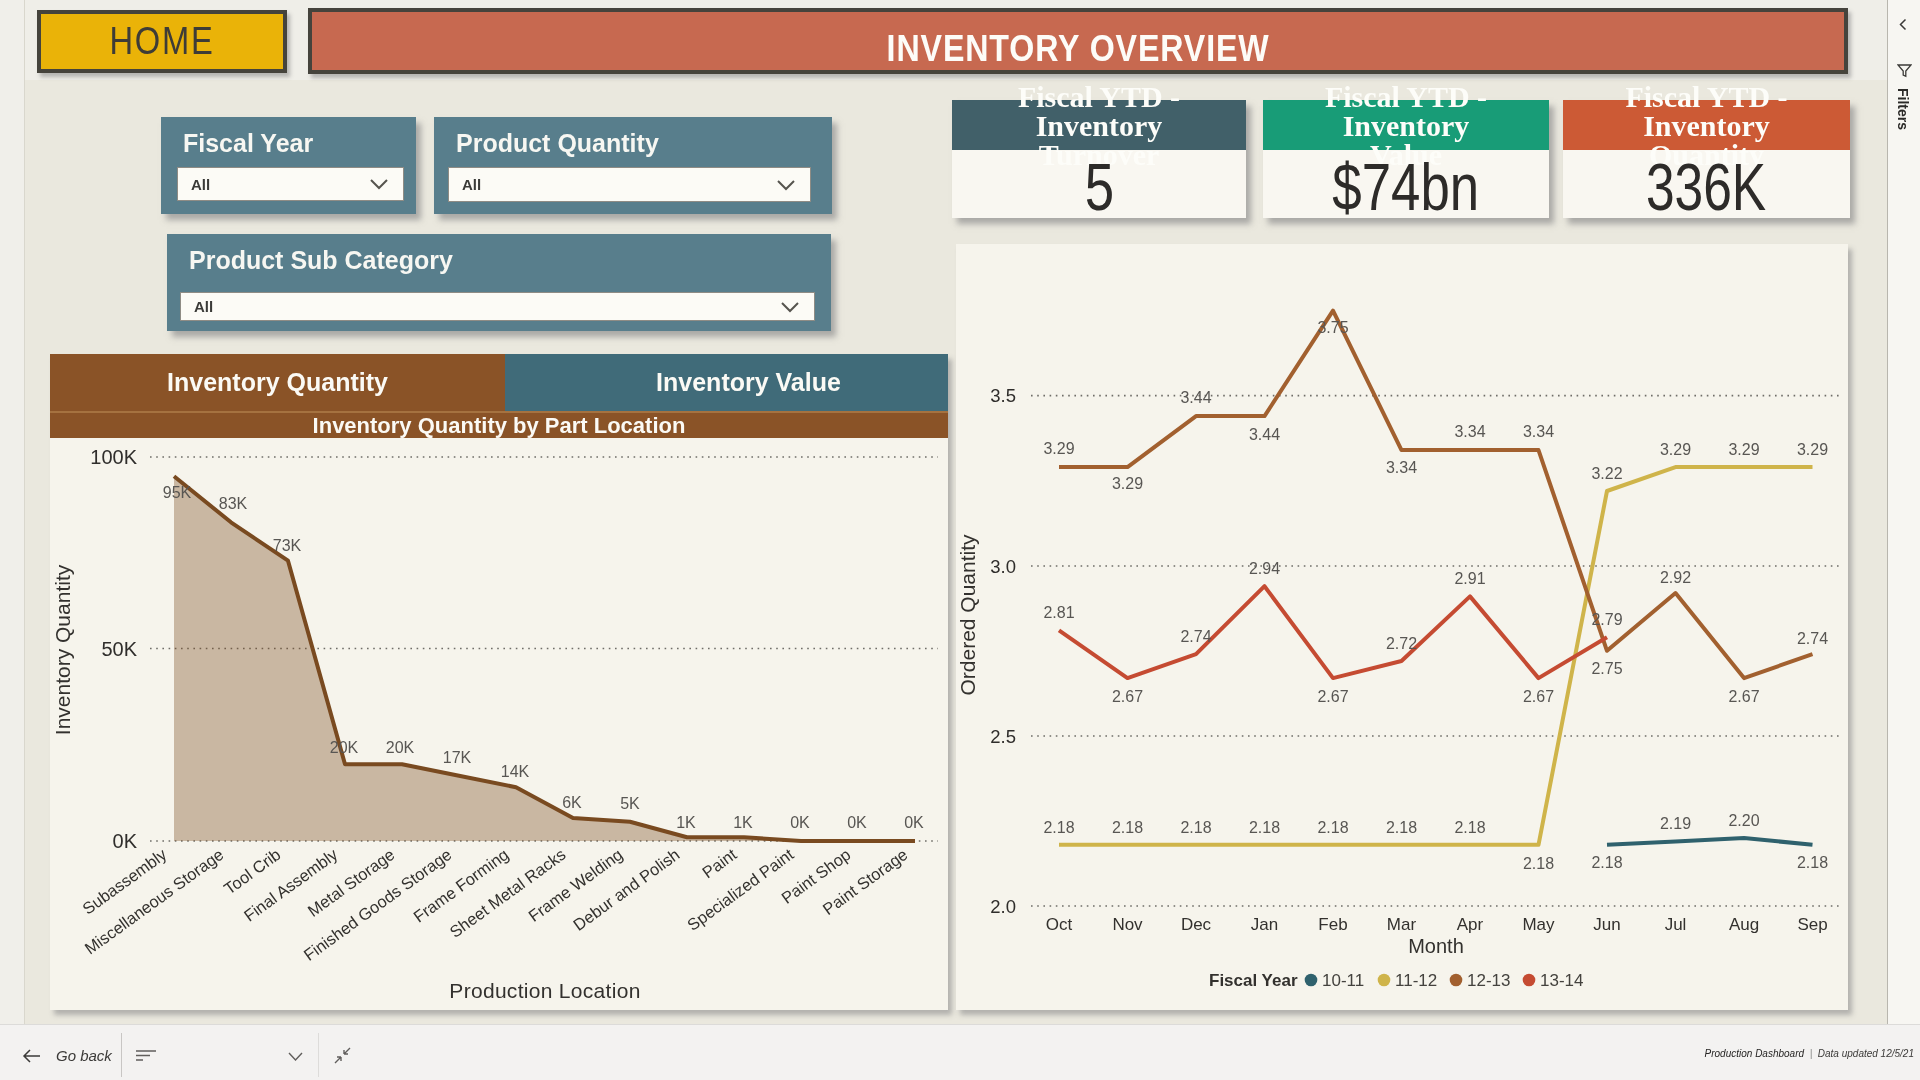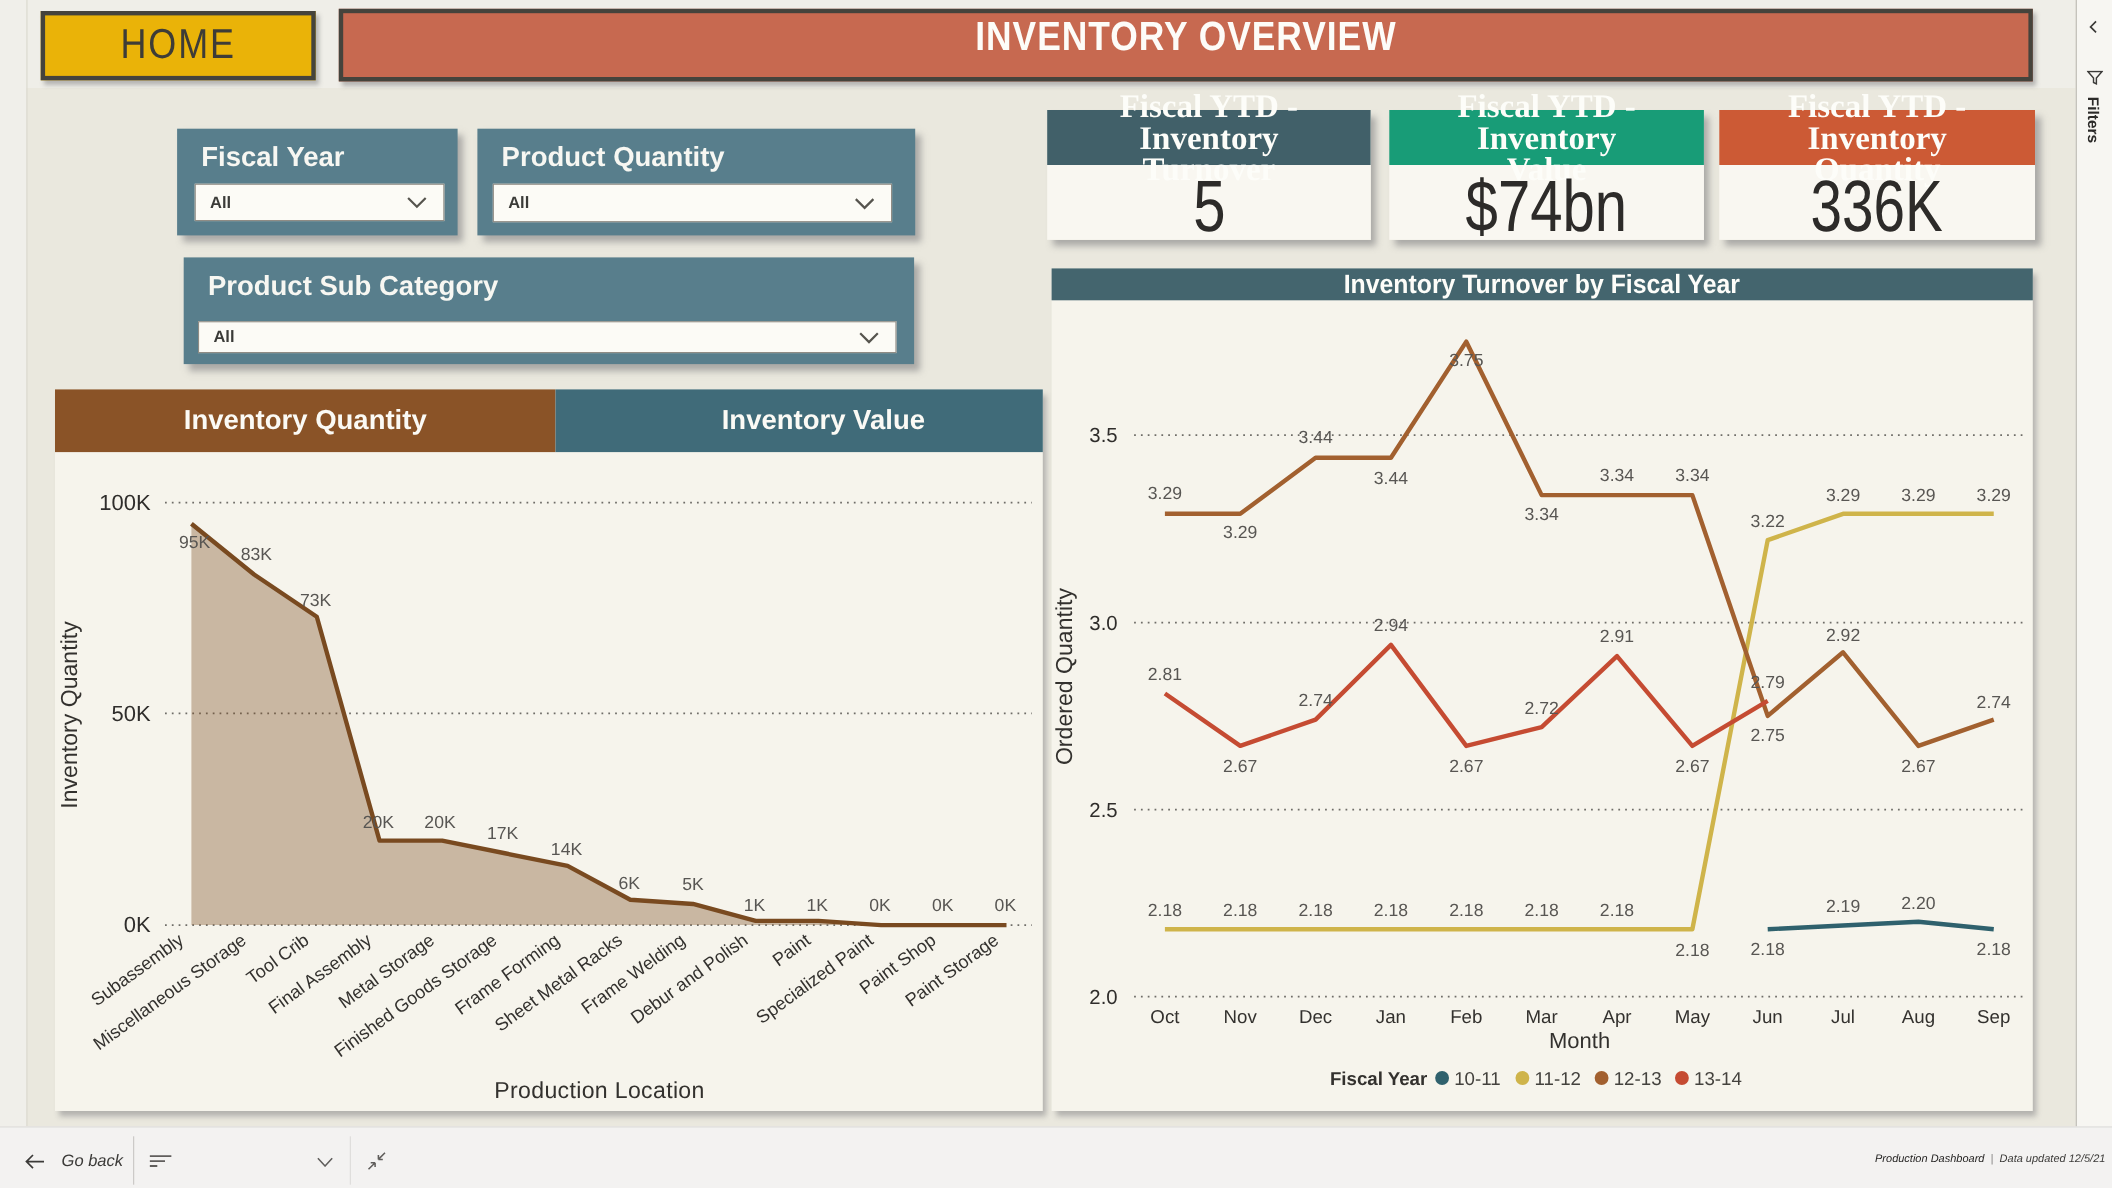--- a/index.html
+++ b/index.html
@@ -9,21 +9,21 @@
   .vline-left { left:24px; top:0; width:1px; height:1024px; background:#d9d7cd; }
   .lstrip { left:0; top:0; width:24px; height:1024px; background:#f0efea; }
 
   
   .home-btn { left:37px; top:10px; width:250px; height:63px; background:#eab308;
     border:4px solid #45433c; box-shadow:3px 4px 4px rgba(110,110,112,.45);
     display:flex; align-items:center; justify-content:center;
     font-size:38px; font-weight:400; color:#3e3c37; }
   .banner { left:308px; top:8px; width:1540px; height:66px; background:#c76950;
     border:4px solid #45433c; box-shadow:3px 4px 4px rgba(110,110,112,.45);
-    display:flex; align-items:flex-start; justify-content:center;
+    display:flex; align-items:flex-end; justify-content:center;
     font-size:37px; font-weight:700; letter-spacing:1px; color:#fdfcf8; }
 
   
   .fbox { background:#587e8c; box-shadow:5px 6px 6px rgba(108,108,112,.5); }
   .fbox .flabel { position:absolute; left:22px; top:12px; color:#f7f7f2; font-weight:700; font-size:25px; }
   .fdd { position:absolute; background:#fcfbf6; border:1px solid #8f8c85; display:flex; align-items:center; }
   .fdd .all { font-size:15px; font-weight:700; color:#3b3b38; margin-left:13px; flex:1; }
   .fdd svg { margin-right:14px; }
 
   
@@ -115,20 +115,21 @@
   <div class="kbody">
       <span style="display:inline-block; transform:scaleX(0.78);">336K</span>
     </div>
 </div>
 
 <div class="abs lpanel">
   <div class="ltabs">
     <div class="ltab" style="width:455px; background:#8a5327;">Inventory Quantity</div>
     <div class="ltab" style="width:443px; background:#406b79;padding-left:44px;">Inventory Value</div>
   </div>
+  <div class="ltitle">Inventory Quantity by Part Location</div>
   <svg style="position:absolute; left:0; top:84px;" width="898" height="572" viewBox="0 0 898 572" font-family="Liberation Sans,sans-serif">
     <g stroke="#6f6d68" stroke-width="1.6" stroke-dasharray="1.6 4.6">
       <line x1="100" y1="19" x2="888" y2="19"></line>
       <line x1="100" y1="210.5" x2="888" y2="210.5"></line>
       <line x1="100" y1="403" x2="888" y2="403"></line>
     </g>
     <g font-size="20" fill="#2f2d2b" text-anchor="end">
       <text x="87" y="26">100K</text>
       <text x="87" y="217.5">50K</text>
       <text x="87" y="409.5">0K</text>
@@ -166,23 +167,20 @@
       <text transform="rotate(-36 745 419)" x="745" y="419">Specialized Paint</text>
       <text transform="rotate(-36 802 419)" x="802" y="419">Paint Shop</text>
       <text transform="rotate(-36 859 419)" x="859" y="419">Paint Storage</text>
     </g>
     <text transform="rotate(-90 20 212)" x="20" y="212" font-size="21" fill="#33312e" text-anchor="middle">Inventory Quantity</text>
     <text x="495" y="560" font-size="21" letter-spacing="0.3" fill="#33312e" text-anchor="middle">Production Location</text>
   </svg>
 </div>
 
 <div class="abs rpanel">
-  <div class="rtitle">
-      <span style="display:inline-block; transform:scaleX(0.94);">Inventory Turnover by Fiscal Year</span>
-    </div>
   <svg style="position:absolute; left:0; top:29px;" width="892" height="737" viewBox="0 0 892 737" font-family="Liberation Sans,sans-serif">
     <g stroke="#6f6d68" stroke-width="1.6" stroke-dasharray="1.6 4.6">
       <line x1="75" y1="122.6" x2="884" y2="122.6"></line>
       <line x1="75" y1="293" x2="884" y2="293"></line>
       <line x1="75" y1="463" x2="884" y2="463"></line>
       <line x1="75" y1="633" x2="884" y2="633"></line>
     </g>
     <g font-size="18.5" fill="#2f2d2b" text-anchor="end">
       <text x="60" y="129">3.5</text>
       <text x="60" y="299.5">3.0</text>

